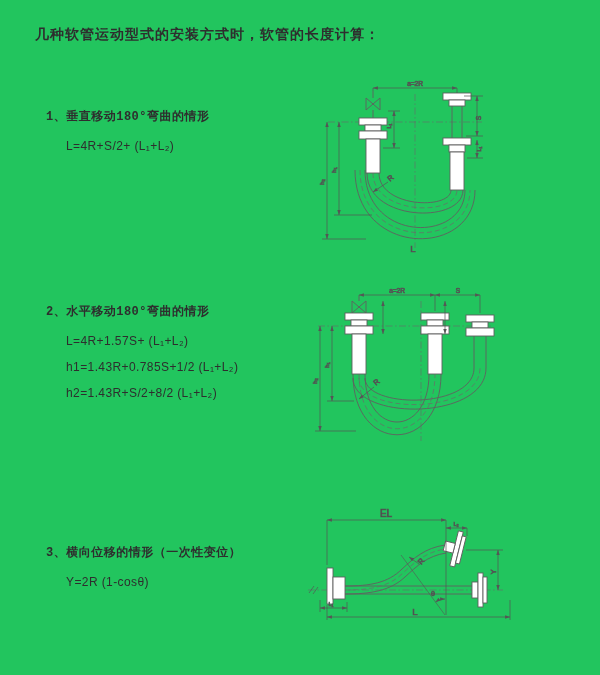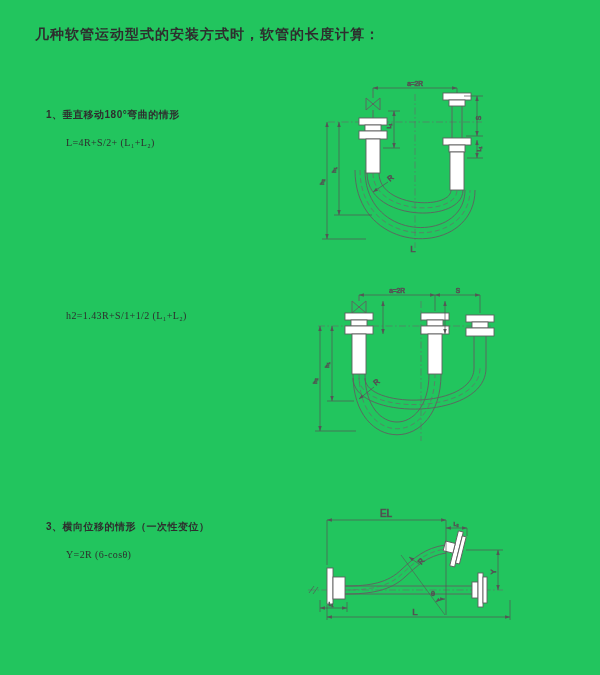--- a/index.html
+++ b/index.html
@@ -1,22 +1,22 @@
 <!DOCTYPE html>
 <html><head>
 <meta charset="utf-8">
 <style>
   html,body{margin:0;padding:0;background:#e9e9e9;}
   .page{position:relative;width:600px;height:675px;background:#22c55e;overflow:hidden;
         font-family:"Liberation Sans","DejaVu Sans",sans-serif;color:#2e2e2e;}
   .title{position:absolute;left:35px;top:26px;font-size:14px;font-weight:bold;letter-spacing:1px;}
   .sec{position:absolute;left:46px;}
-  .sec .heading{font-size:10px;font-weight:bold;letter-spacing:.5px;margin-bottom:8px;}
-  .sec .formula{font-size:10px;line-height:26px;padding-left:20px;letter-spacing:.4px;font-family:Liberation Serif, serif;}
-  #sec1{top:108px;} #sec2{top:303px;} #sec3{top:520px;}
+  .sec .heading{font-size:12px;font-weight:bold;letter-spacing:.5px;margin-bottom:8px;font-family:Liberation Mono, monospace;}
+  .sec .formula{font-size:12px;line-height:26px;padding-left:20px;letter-spacing:.4px;}
+  #sec1{top:108px;} #sec2{top:303px;} #sec3{top:544px;}
   svg.diag{position:absolute;}
   #d1{left:310px;top:78px;} #d2{left:308px;top:283px;} #d3{left:300px;top:505px;}
   svg text{fill:#3a3a3a;font-family:"Liberation Sans","DejaVu Sans",sans-serif;}
   .draw{stroke:#606060;stroke-width:.9;fill:none;}
   .draw rect{fill:#ffffff;}
   .dims{stroke:#555555;stroke-width:.7;fill:none;}
   .cl{stroke:#6a6a6a;stroke-width:.6;fill:none;stroke-dasharray:7 2.5 1.5 2.5;}
   .dsh{stroke:#6a6a6a;stroke-width:.7;fill:none;stroke-dasharray:5 3;}
 </style>
 </head>
@@ -25,26 +25,29 @@
 <div class="page">
 
   <div class="title">几种软管运动型式的安装方式时，软管的长度计算：</div>
 
   <div class="sec" id="sec1">
     <div class="heading">1、垂直移动180°弯曲的情形</div>
     <div class="formula">L=4R+S/2+ (L₁+L₂)</div>
   </div>
 
   <div class="sec" id="sec2">
-    <div class="formula">h2=1.43R+S/1+1/2 (L₁+L₂)</div>
+    <div class="heading">2、水平移动180°弯曲的情形</div>
+    <div class="formula">L=4R+1.57S+ (L₁+L₂)</div>
+    <div class="formula">h1=1.43R+0.785S+1/2 (L₁+L₂)</div>
+    <div class="formula">h2=1.43R+S/2+8/2 (L₁+L₂)</div>
   </div>
 
   <div class="sec" id="sec3">
     <div class="heading">3、横向位移的情形（一次性变位）</div>
-    <div class="formula">Y=2R (6-cosθ)</div>
+    <div class="formula">Y=2R (1-cosθ)</div>
   </div>
 
   <svg id="d1" class="diag" width="280" height="182" viewBox="0 0 280 182">
     <defs>
       <marker id="as1" markerWidth="8" markerHeight="6" refX="0" refY="2.5" orient="auto">
         <path d="M7,0 L0,2.5 L7,5 z" fill="#555"></path>
         </marker>
       <marker id="ae1" markerWidth="8" markerHeight="6" refX="7" refY="2.5" orient="auto">
         <path d="M0,0 L7,2.5 L0,5 z" fill="#555"></path>
         </marker>

